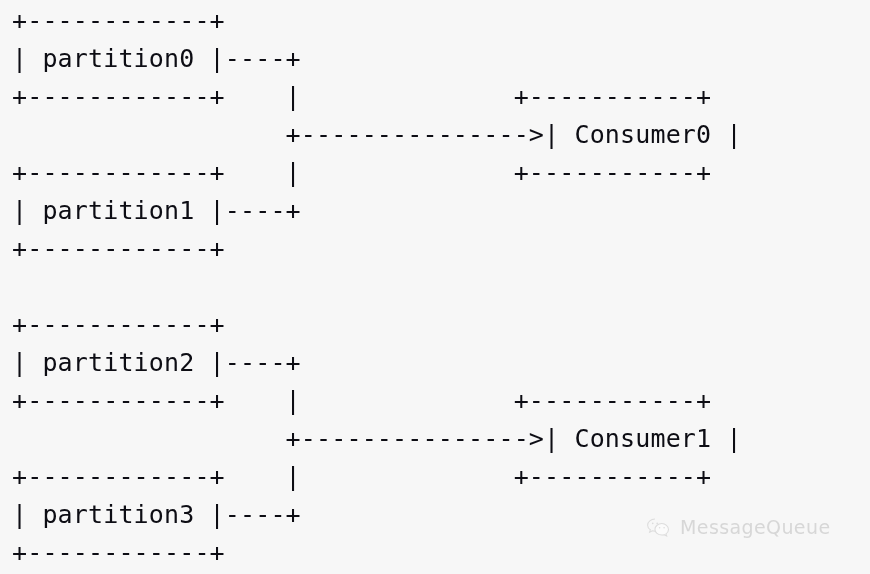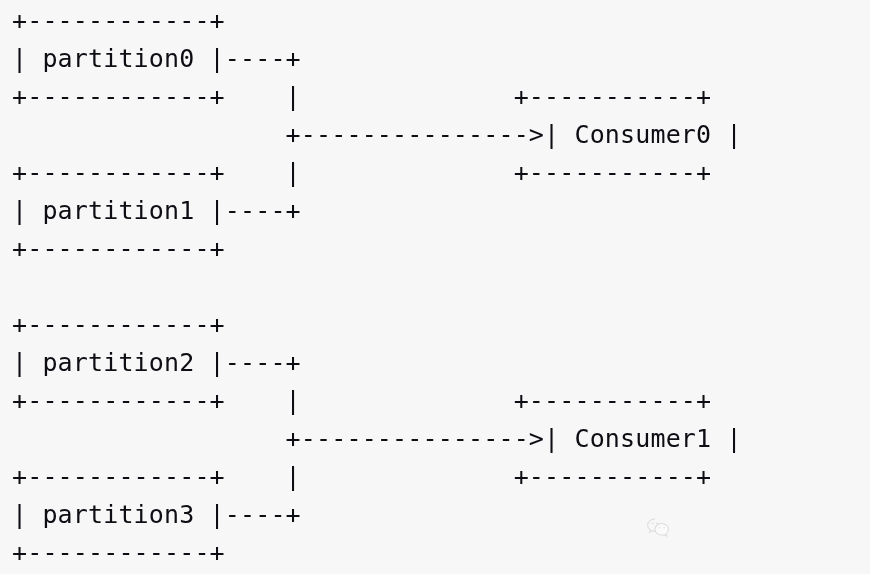--- a/index.html
+++ b/index.html
@@ -84,13 +84,14 @@
       <path d="M24.5 12.5C14.6 12.5 6.5 19.2 6.5 27.4c0 4.6 2.6 8.8 6.7 11.5l-1.9 5.9 6.9-3.6c2 .6 4.1.9 6.3.9 1 0 2-.1 2.9-.2"></path>
       <path d="M41.5 23.5c-9.4 0-17 6.3-17 14.1s7.6 14.1 17 14.1c1.9 0 3.8-.3 5.5-.8l6.3 3.3-1.7-5.3c3.8-2.6 6.2-6.5 6.2-10.8 0-7.8-7.6-14.6-16.3-14.6z" fill="#fbfbfb"></path>
     </g>
     <g fill="#dcdcdc">
       <circle cx="19" cy="23" r="2.1"></circle>
       <circle cx="30" cy="23" r="2.1"></circle>
       <circle cx="36" cy="34" r="1.9"></circle>
       <circle cx="47" cy="34" r="1.9"></circle>
     </g>
   </svg>
+  <span class="wm-text" style="color: rgb(215, 215, 215);">MessageQueue</span>
 </div>
 
 </body></html>

